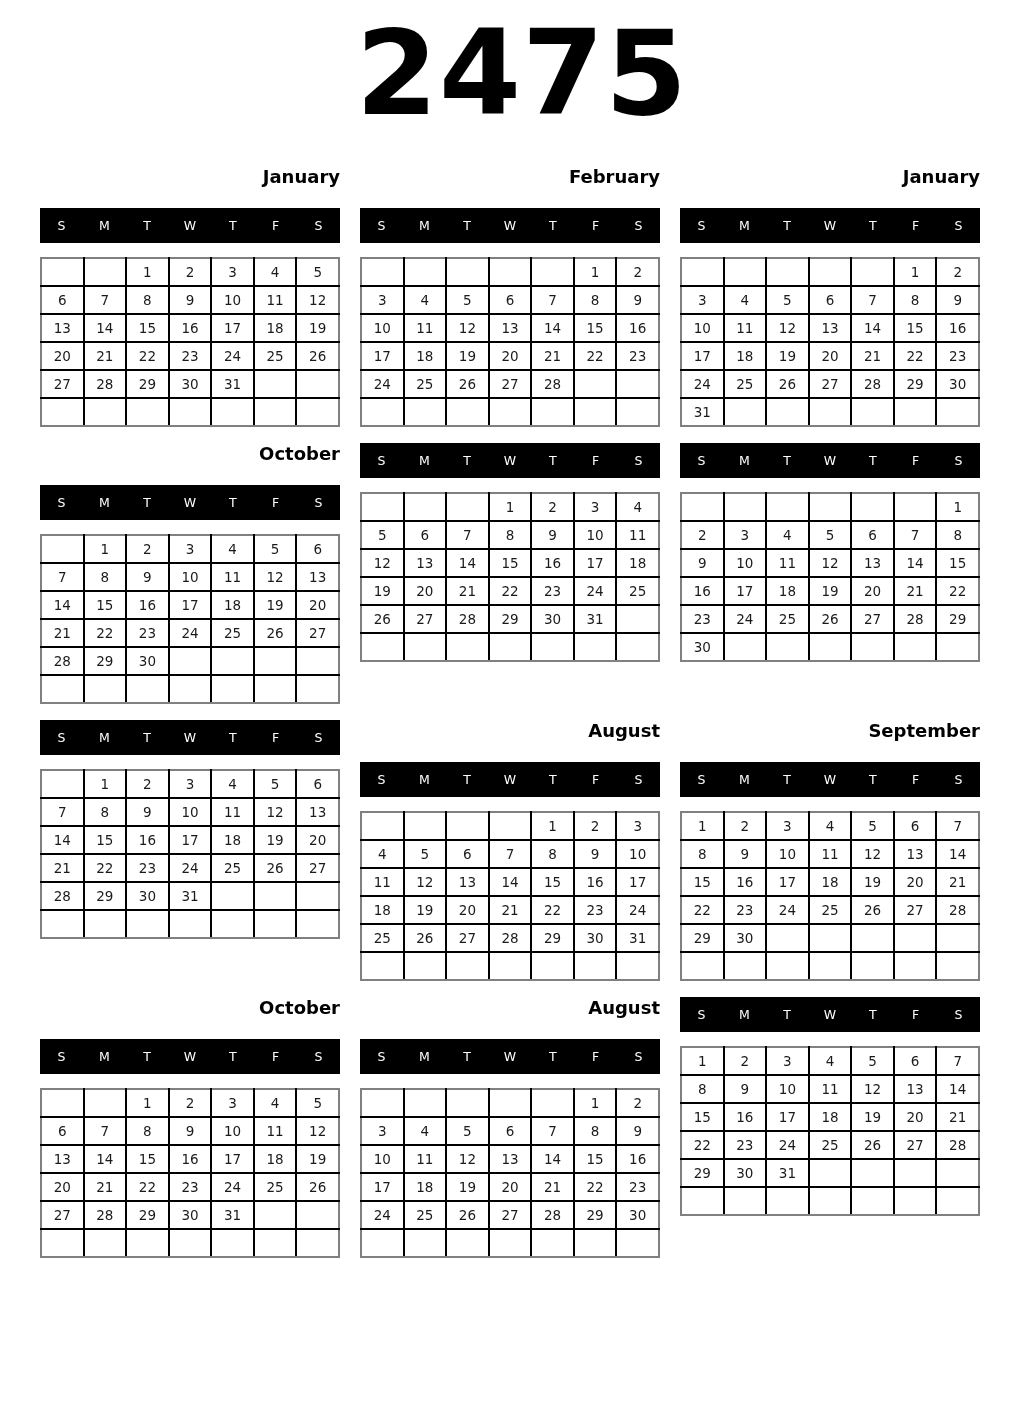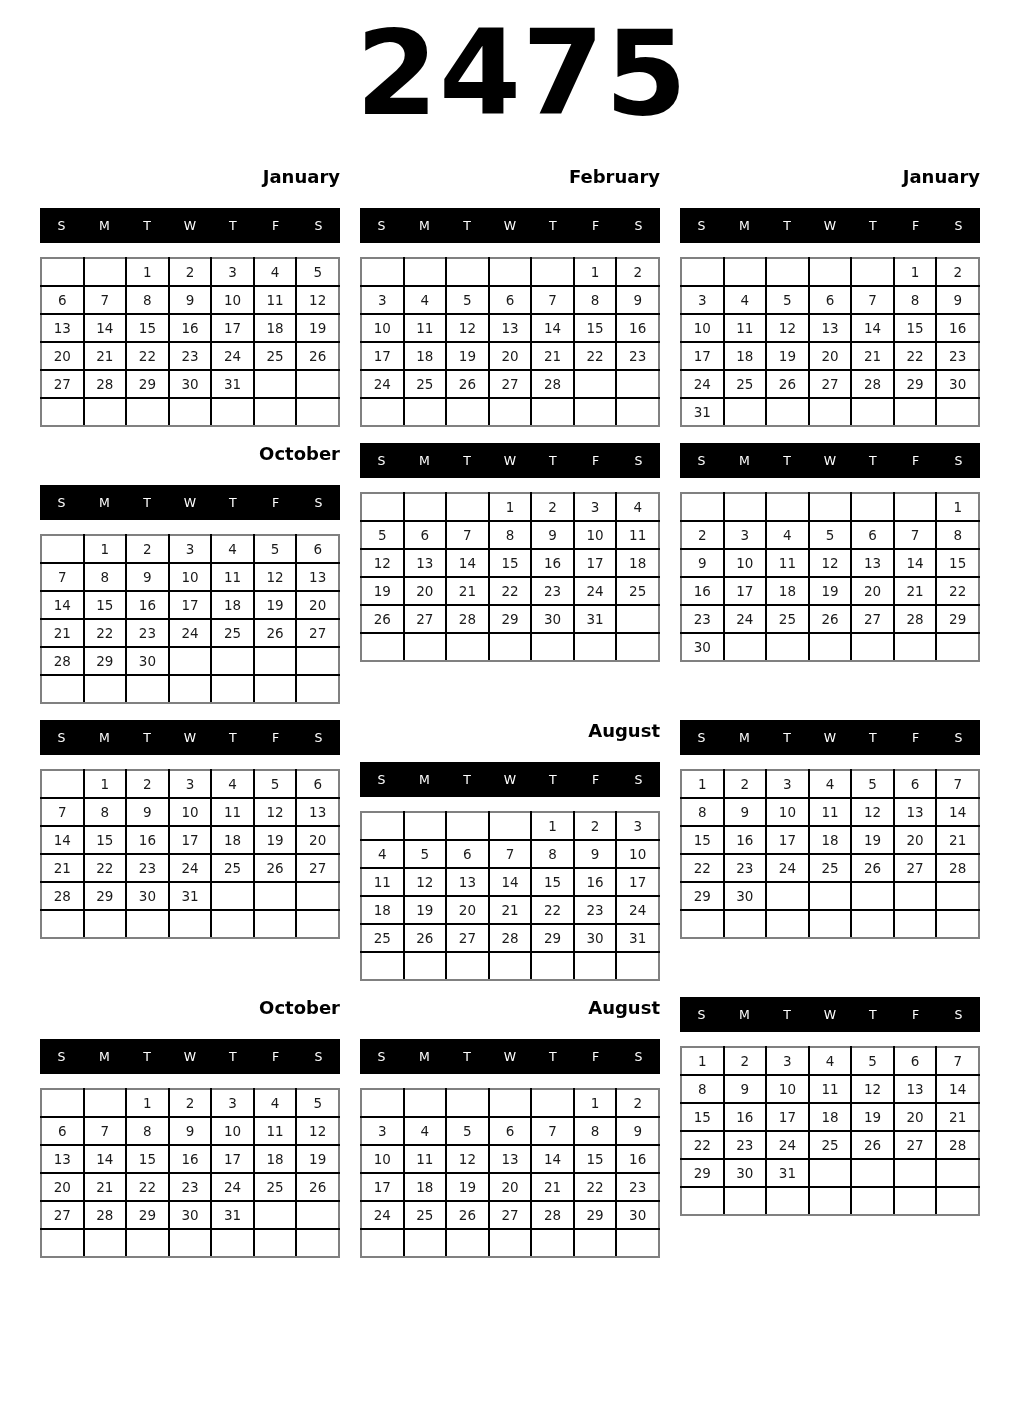--- a/index.html
+++ b/index.html
@@ -622,20 +622,21 @@
               <td></td>
               <td></td>
               <td></td>
               <td></td>
             </tr>
           </tbody>
     </table>
   </section>
 
   <section class="month">
+    <h2 class="month-name">September</h2>
     <div class="weekday-bar">
           <span class="wd">S</span>
           <span class="wd">M</span>
           <span class="wd">T</span>
           <span class="wd">W</span>
           <span class="wd">T</span>
           <span class="wd">F</span>
           <span class="wd">S</span>
         </div>
     <table class="dates">

